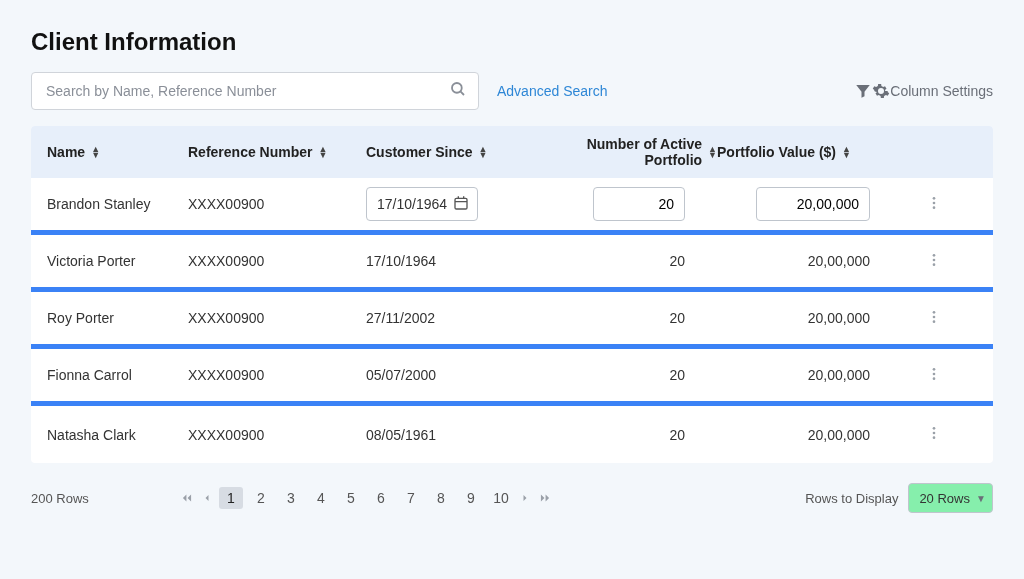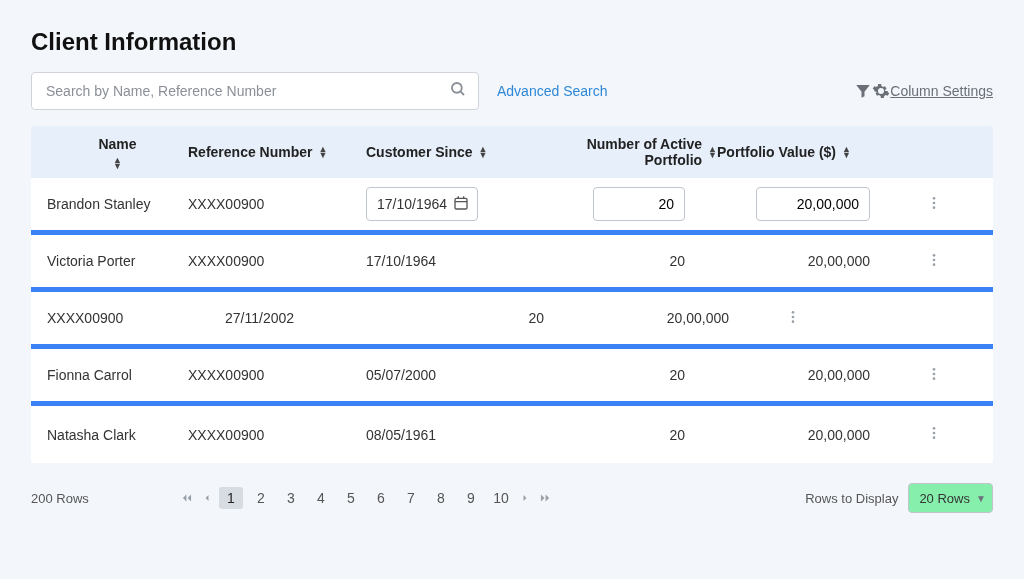--- a/index.html
+++ b/index.html
@@ -53,21 +53,20 @@
     font-size: 14px;
     font-weight: 500;
     cursor: pointer;
   }
   .spacer { flex: 1; }
   .toolbar-right {
     display: flex;
     align-items: center;
     gap: 0;
     color: #6a6f78;
-    text-decoration: underline;
   }
   .toolbar-right .icon-btn {
     color: #6a6f78;
     cursor: pointer;
     display: flex;
     align-items: center;
   }
   .col-settings-label {
     font-size: 14px;
     color: #6a6f78;
@@ -95,21 +94,21 @@
     cursor: pointer;
   }
   .sort-icon {
     font-size: 9px;
     line-height: 0.5;
     color: #444;
     display: flex;
     flex-direction: column;
     gap: 1px;
   }
-  .col-name { width: 141px; flex-direction: column; }
+  .col-name { width: 141px; }
   .col-ref  { width: 178px; }
   .col-since{ width: 161px; }
   .col-port { width: 190px; text-align: right; justify-content: center; }
   .col-val  { width: 185px; text-align: right; justify-content: flex-start; }
   .col-act  { width: 40px; }
   .tbody .row {
     display: flex;
     align-items: center;
     height: 57px;
     padding: 0 16px;
@@ -323,20 +322,21 @@
           <div class="td col-val">
             <span class="val">20,00,000</span>
           </div>
           <div class="td col-act more-icon"><svg width="16" height="16" viewBox="0 0 24 24" fill="currentColor">
               <circle cx="12" cy="5" r="2"></circle>
               <circle cx="12" cy="12" r="2"></circle>
               <circle cx="12" cy="19" r="2"></circle>
             </svg></div>
         </div>
         <div class="row">
+          <div class="td col-name">Roy Porter</div>
           <div class="td col-ref">XXXX00900</div>
           <div class="td col-since">27/11/2002</div>
           <div class="td col-port">
             <span class="val">20</span>
           </div>
           <div class="td col-val">
             <span class="val">20,00,000</span>
           </div>
           <div class="td col-act more-icon"><svg width="16" height="16" viewBox="0 0 24 24" fill="currentColor">
               <circle cx="12" cy="5" r="2"></circle>

